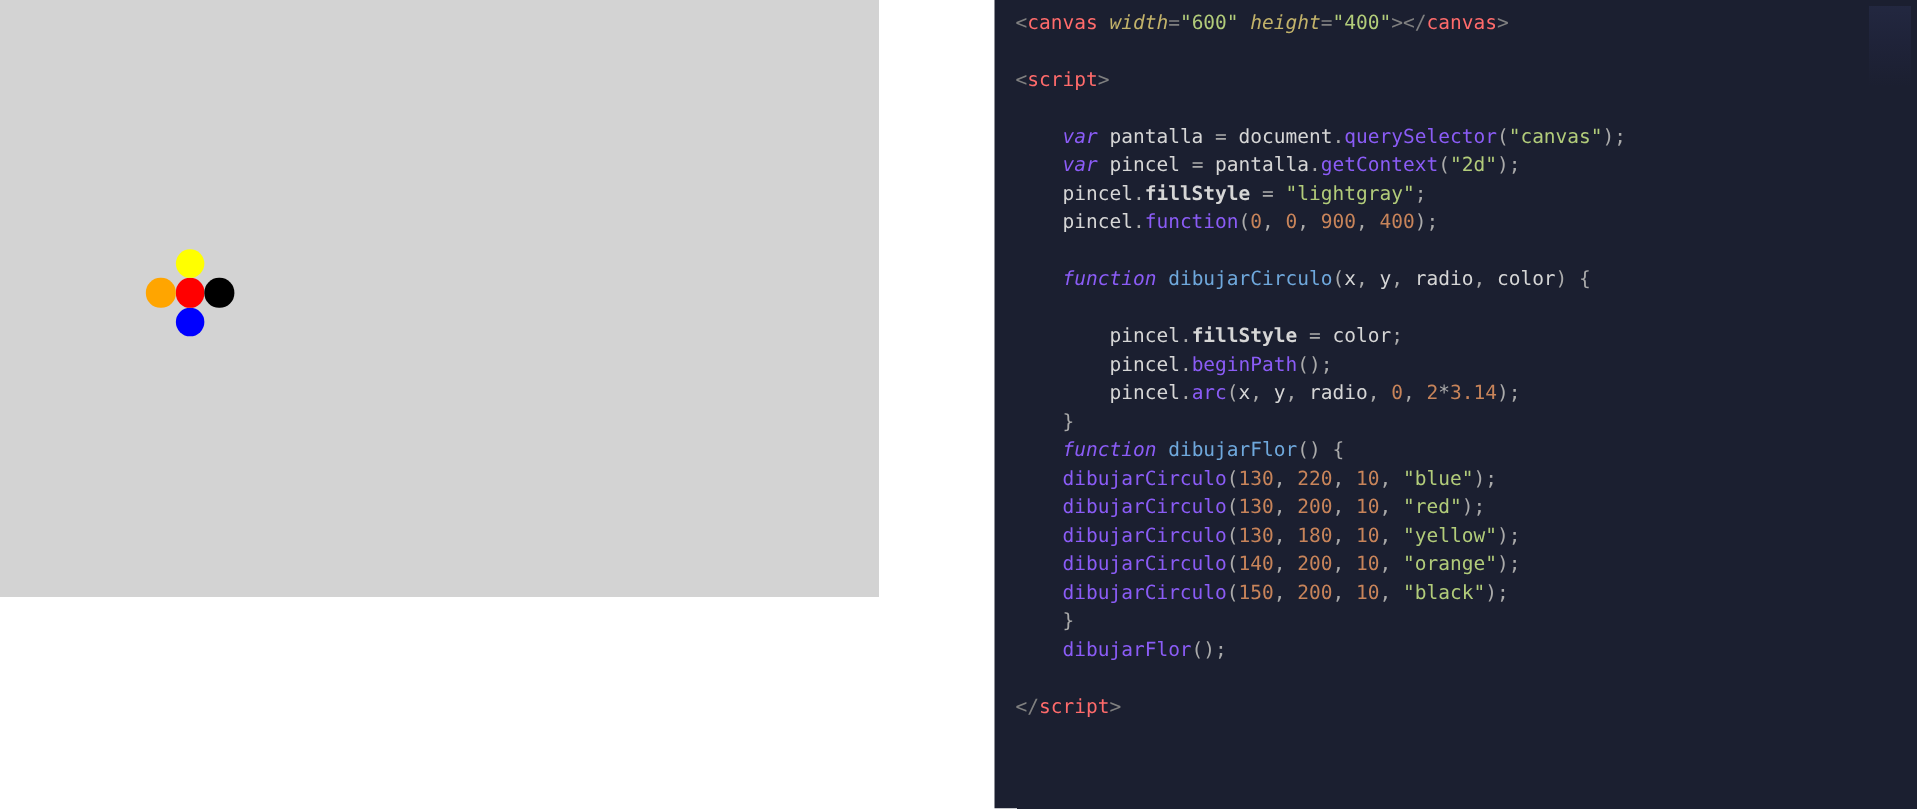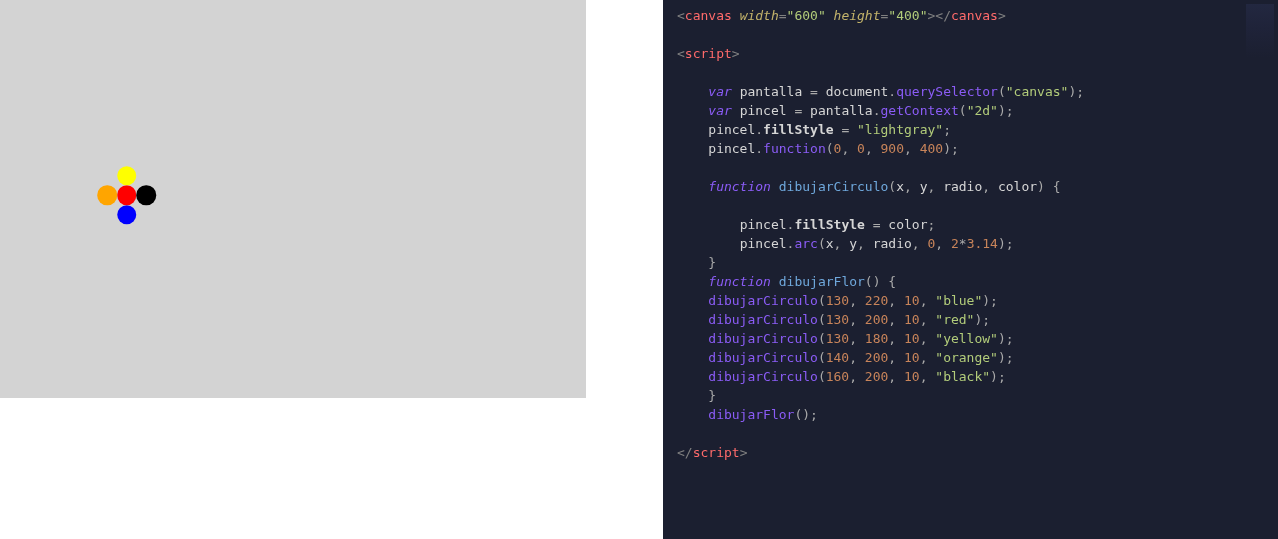--- a/index.html
+++ b/index.html
@@ -86,26 +86,27 @@
       <div class="code-line"><span class="tag">&lt;</span><span class="tagname">script</span><span class="tag">&gt;</span></div>
       <div class="code-line">&nbsp;</div>
       <div class="code-line"><span>    </span><span class="kw">var </span><span class="ident">pantalla</span><span class="punc"> = </span><span class="ident">document</span><span class="punc">.</span><span class="func">querySelector</span><span class="punc">(</span><span class="string">"canvas"</span><span class="punc">);</span></div>
       <div class="code-line"><span>    </span><span class="kw">var </span><span class="ident">pincel</span><span class="punc"> = </span><span class="ident">pantalla</span><span class="punc">.</span><span class="func">getContext</span><span class="punc">(</span><span class="string">"2d"</span><span class="punc">);</span></div>
       <div class="code-line"><span>    </span><span class="ident">pincel</span><span class="punc">.</span><span class="prop">fillStyle</span><span class="punc"> = </span><span class="string">"lightgray"</span><span class="punc">;</span></div>
       <div class="code-line"><span>    </span><span class="ident">pincel</span><span class="punc">.</span><span class="func">function</span><span class="punc">(</span><span class="num">0</span><span class="punc">, </span><span class="num">0</span><span class="punc">, </span><span class="num">900</span><span class="punc">, </span><span class="num">400</span><span class="punc">);</span></div>
       <div class="code-line">&nbsp;</div>
       <div class="code-line"><span>    </span><span class="kw">function </span><span class="funcdef">dibujarCirculo</span><span class="punc">(</span><span class="ident">x</span><span class="punc">, </span><span class="ident">y</span><span class="punc">, </span><span class="ident">radio</span><span class="punc">, </span><span class="ident">color</span><span class="punc">) {</span></div>
       <div class="code-line">&nbsp;</div>
       <div class="code-line"><span>        </span><span class="ident">pincel</span><span class="punc">.</span><span class="prop">fillStyle</span><span class="punc"> = </span><span class="ident">color</span><span class="punc">;</span></div>
+      <div class="code-line"><span>        </span><span class="ident">pincel</span><span class="punc">.</span><span class="func">beginPath</span><span class="punc">();</span></div>
       <div class="code-line"><span>        </span><span class="ident">pincel</span><span class="punc">.</span><span class="func">arc</span><span class="punc">(</span><span class="ident">x</span><span class="punc">, </span><span class="ident">y</span><span class="punc">, </span><span class="ident">radio</span><span class="punc">, </span><span class="num">0</span><span class="punc">, </span><span class="num">2</span><span class="punc">*</span><span class="num">3.14</span><span class="punc">);</span></div>
       <div class="code-line"><span class="punc">    }</span></div>
       <div class="code-line"><span>    </span><span class="kw">function </span><span class="funcdef">dibujarFlor</span><span class="punc">() {</span></div>
       <div class="code-line"><span>    </span><span class="func">dibujarCirculo</span><span class="punc">(</span><span class="num">130</span><span class="punc">, </span><span class="num">220</span><span class="punc">, </span><span class="num">10</span><span class="punc">, </span><span class="string">"blue"</span><span class="punc">);</span></div>
       <div class="code-line"><span>    </span><span class="func">dibujarCirculo</span><span class="punc">(</span><span class="num">130</span><span class="punc">, </span><span class="num">200</span><span class="punc">, </span><span class="num">10</span><span class="punc">, </span><span class="string">"red"</span><span class="punc">);</span></div>
       <div class="code-line"><span>    </span><span class="func">dibujarCirculo</span><span class="punc">(</span><span class="num">130</span><span class="punc">, </span><span class="num">180</span><span class="punc">, </span><span class="num">10</span><span class="punc">, </span><span class="string">"yellow"</span><span class="punc">);</span></div>
       <div class="code-line"><span>    </span><span class="func">dibujarCirculo</span><span class="punc">(</span><span class="num">140</span><span class="punc">, </span><span class="num">200</span><span class="punc">, </span><span class="num">10</span><span class="punc">, </span><span class="string">"orange"</span><span class="punc">);</span></div>
-      <div class="code-line"><span>    </span><span class="func">dibujarCirculo</span><span class="punc">(</span><span class="num">160</span><span class="punc">, </span><span class="num">200</span><span class="punc">, </span><span class="num">10</span><span class="punc">, </span><span class="string">"black"</span><span class="punc">);</span></div>
+      <div class="code-line"><span>    </span><span class="func">dibujarCirculo</span><span class="punc">(</span><span class="num">150</span><span class="punc">, </span><span class="num">200</span><span class="punc">, </span><span class="num">10</span><span class="punc">, </span><span class="string">"black"</span><span class="punc">);</span></div>
       <div class="code-line"><span class="punc">    }</span></div>
       <div class="code-line"><span>    </span><span class="func">dibujarFlor</span><span class="punc">();</span></div>
       <div class="code-line">&nbsp;</div>
       <div class="code-line"><span class="tag">&lt;/</span><span class="tagname">script</span><span class="tag">&gt;</span></div>
     </div>
 </div>
 
 </body></html>

